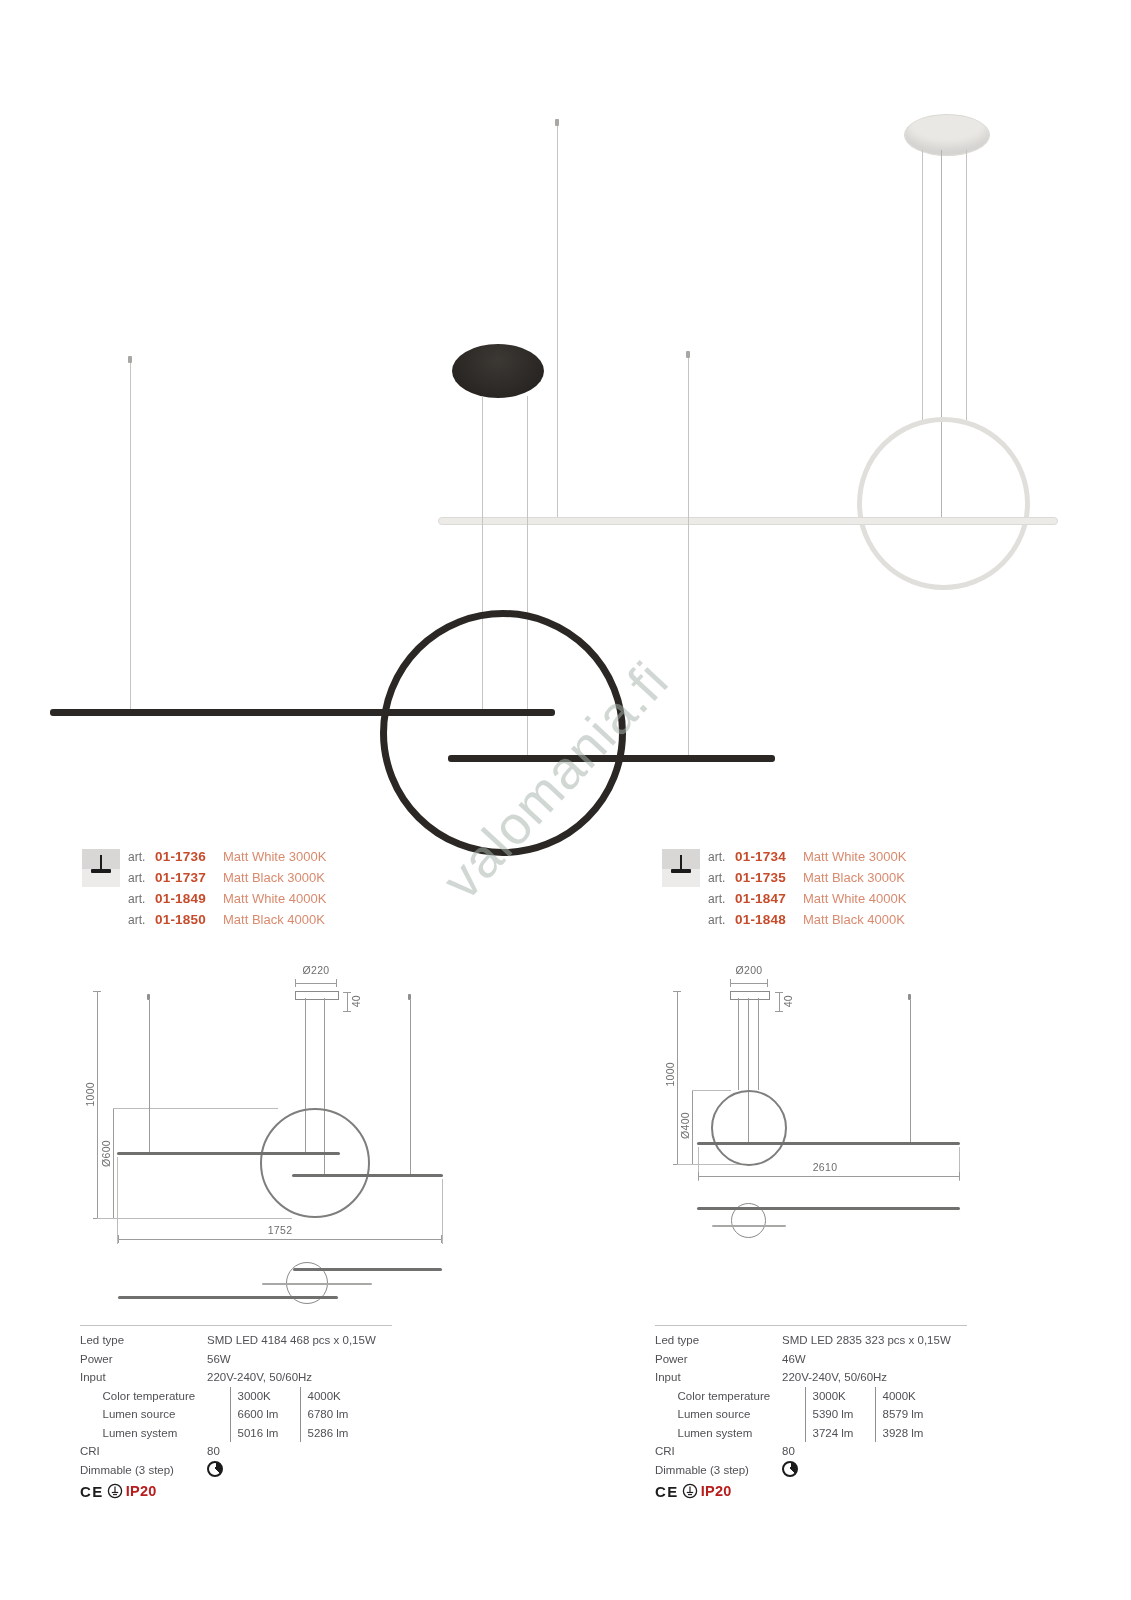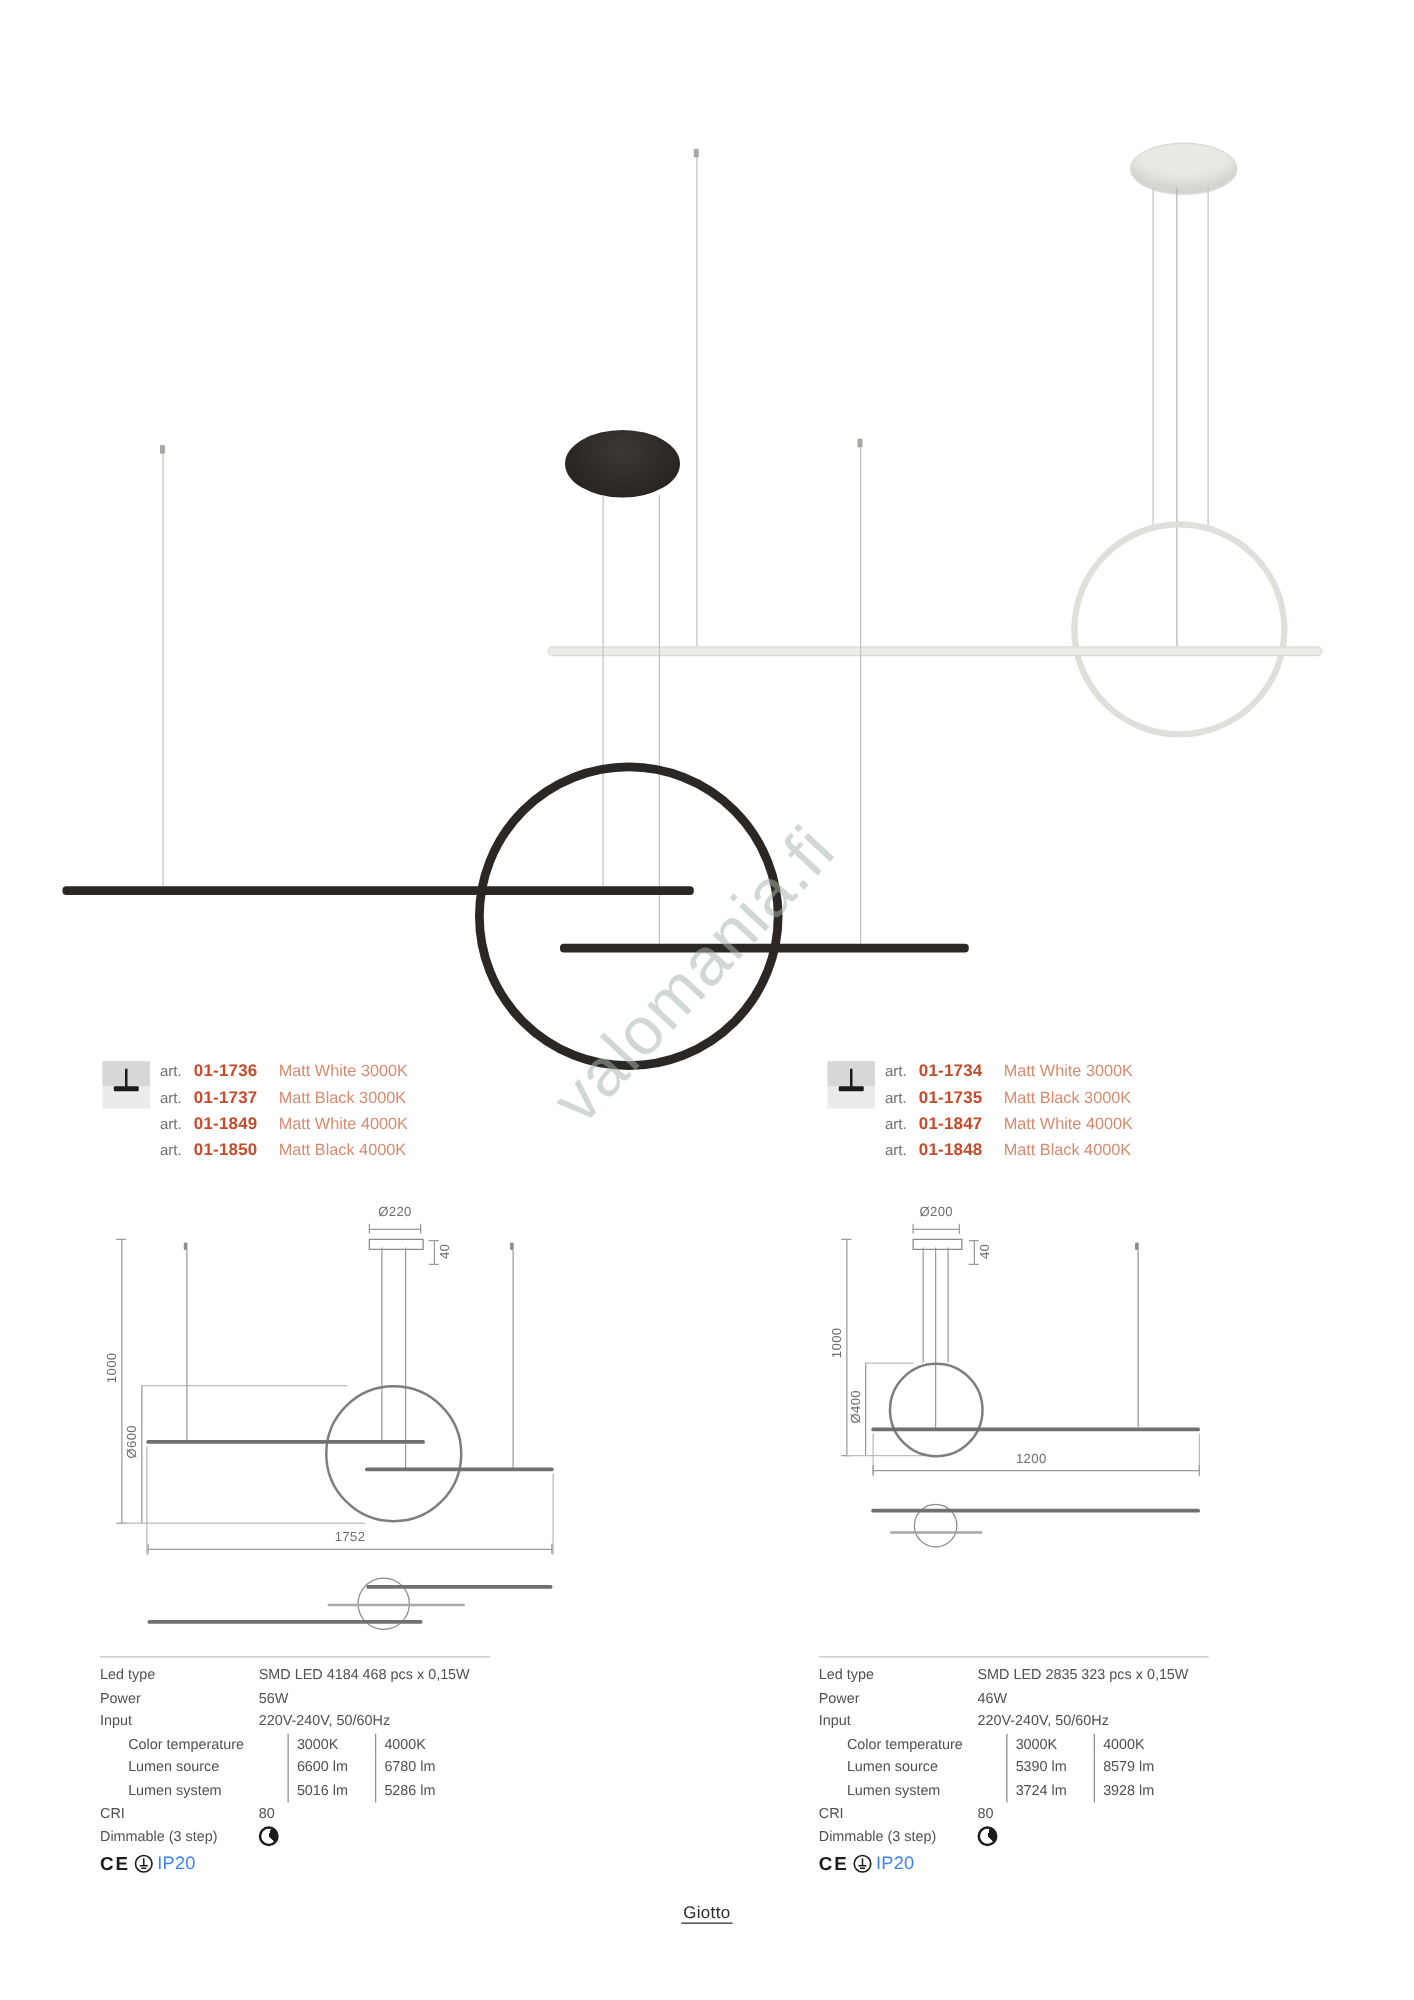--- a/index.html
+++ b/index.html
@@ -56,21 +56,21 @@
         font-size:11.5px;color:#505055;}
   .s-row{display:flex;height:18.5px;line-height:18.5px;justify-content:center;}
   .s-lbl{width:127px;flex:none;}
   .s-val{flex:1;}
   .s-cell{width:62px;flex:none;border-left:1px solid #8f8f8d;padding-left:7px;}
   .dim-icon{display:inline-block;width:12px;height:12px;border:2px solid #1b1b1b;border-radius:50%;
         box-sizing:content-box;vertical-align:-3px;
         background:conic-gradient(from 15deg,#1b1b1b 0 33%,#ffffff 33% 100%);}
   .s-certs{display:flex;align-items:center;gap:3px;margin-top:3px;height:18px;}
   .ce{font-size:15px;font-weight:600;color:#1c1c1c;letter-spacing:1.5px;}
-  .ip{font-size:14.5px;font-weight:400;color:#3b82f6;letter-spacing:.2px;}
+  .ip{font-size:14.5px;font-weight:700;color:#b91c1c;letter-spacing:.2px;}
 
   
   .footer{position:absolute;left:0;right:0;top:1521px;text-align:center;}
   .f-family{display:inline-block;font-size:13.5px;color:#2b2b2b;border-bottom:1px solid #2b2b2b;
         padding:0 2px 1px;letter-spacing:.3px;}
   .f-page{margin-top:2px;font-size:17px;font-weight:700;color:#1c1c1c;}
 </style>
 </head>
 <body>
 
@@ -236,21 +236,21 @@
     <i class="dcircle" style="left:711px;top:1090px;width:76px;height:76px"></i>
     <i class="bar3" style="left:697px;top:1142px;width:263px"></i>
     <i class="dnub" style="left:908px;top:994px"></i>
     <i class="v" style="left:910px;top:1000px;height:142px"></i>
 
     <i class="v lt" style="left:698px;top:1147px;height:34px"></i>
     <i class="v lt" style="left:959px;top:1147px;height:34px"></i>
     <i class="h" style="left:698px;top:1176px;width:262px"></i>
     <i class="v" style="left:698px;top:1172px;height:8px"></i>
     <i class="v" style="left:959px;top:1172px;height:8px"></i>
-    <span class="dlabel" style="left:800px;top:1161px;width:50px;text-align:center">1200</span>
+    <span class="dlabel" style="left:800px;top:1161px;width:50px;text-align:center">2610</span>
 
     <i class="dcircle thin" style="left:731px;top:1203px;width:35px;height:35px"></i>
     <i class="bar3" style="left:697px;top:1207px;width:263px"></i>
     <i class="bar2" style="left:712px;top:1225px;width:74px"></i>
   </div>
 
   <div class="spec" style="left:80px;top:1325px">
     <div class="s-row">
       <span class="s-lbl">Led type</span>
       <span class="s-val">SMD LED 4184 468 pcs x 0,15W</span>
@@ -340,16 +340,15 @@
         <circle cx="8" cy="8" r="6.6" fill="none" stroke="#1c1c1c" stroke-width="1.3"></circle>
         <line x1="8" y1="3.5" x2="8" y2="9.5" stroke="#1c1c1c" stroke-width="1.2"></line>
         <line x1="4.8" y1="9.5" x2="11.2" y2="9.5" stroke="#1c1c1c" stroke-width="1.2"></line>
         <line x1="6" y1="11.6" x2="10" y2="11.6" stroke="#1c1c1c" stroke-width="1.1"></line>
       </svg>
       <span class="ip">IP20</span>
     </div>
   </div>
 
   <div class="footer">
-    <div><span class="f-family">Giotto</span></div>
   </div>
 
 </div>
 
 </body></html>

